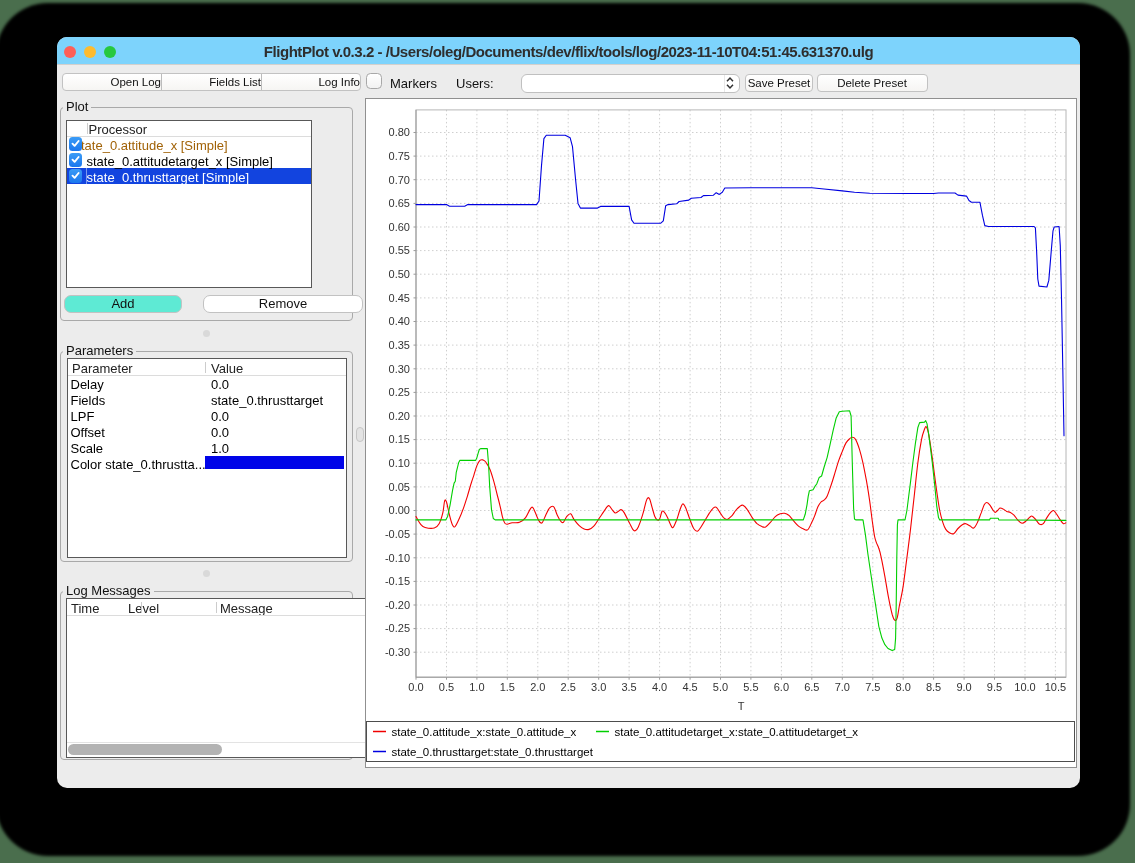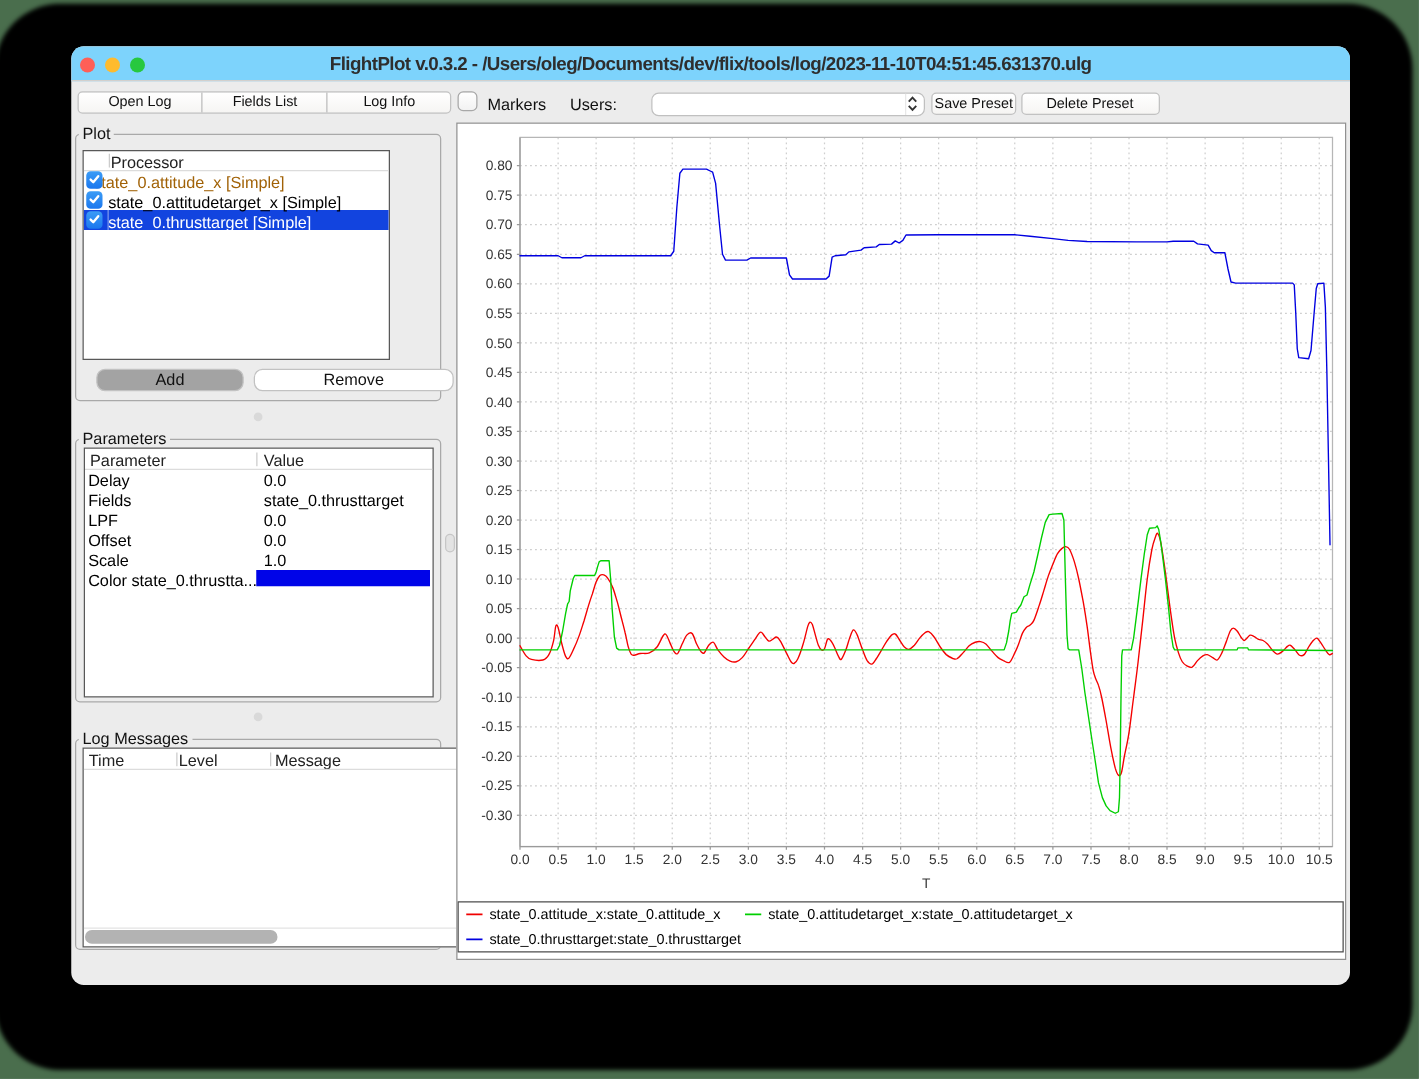--- a/index.html
+++ b/index.html
@@ -8,21 +8,21 @@
 #win { position:absolute; left:57px; top:37px; width:1023px; height:751px;
   background:#ececec; border-radius:10px; overflow:hidden; }
 #titlebar { position:absolute; left:0; top:0; width:100%; height:28px;
   background:#7dd3fc; border-bottom:1px solid #d2d0cd; }
 .tl { position:absolute; top:8.5px; width:12px; height:12px; border-radius:50%; }
 #title { position:absolute; top:5.5px; left:0; width:100%; text-align:center;
   font-size:15px; font-weight:bold; color:#2e2e2e; white-space:nowrap; letter-spacing:-0.45px; }
 .btn { position:absolute; height:18px; background:linear-gradient(#ffffff,#f6f5f3);
   border:1px solid #c2c2c2; border-radius:4px; font-size:11.5px; color:#111;
   text-align:center; line-height:16px; }
-.seg { position:absolute; top:0; height:16px; line-height:16px; text-align:center;
+.seg { position:absolute; top:0; height:16px; line-height:16px; text-align:right;
   font-size:11.5px; color:#111; border-right:1px solid #bcbcbc; }
 .lbl { position:absolute; font-size:13px; color:#111; }
 .grp { position:absolute; border:1px solid #a9a9a9; border-radius:4px; }
 .grplbl { position:absolute; font-size:13px; color:#111; background:#ececec; padding:0 3px; }
 .tbl { position:absolute; background:#fff; border:1px solid #585858; overflow:hidden; }
 .hdrtxt { position:absolute; font-size:13px; color:#222; }
 .rowtxt { position:absolute; font-size:13px; color:#000; white-space:nowrap; }
 .cb { position:absolute; width:13.5px; height:13.5px; border-radius:3.5px;
   background:linear-gradient(#3b9cf6,#1b77ee); }
 .cb svg { position:absolute; left:1.2px; top:1.2px; }
@@ -80,21 +80,21 @@
         <svg width="11" height="11" viewBox="0 0 11 11">
           <path d="M2.5 5.7 L4.6 7.8 L8.6 3.0" fill="none" stroke="#fff" stroke-width="1.9" stroke-linecap="round" stroke-linejoin="round"></path>
         </svg>
       </div>
     <div class="cb" style="left:2px;top:48.2px">
         <svg width="11" height="11" viewBox="0 0 11 11">
           <path d="M2.5 5.7 L4.6 7.8 L8.6 3.0" fill="none" stroke="#fff" stroke-width="1.9" stroke-linecap="round" stroke-linejoin="round"></path>
         </svg>
       </div>
   </div>
-  <div class="btn" style="left:20px;top:258px;width:118px;border-radius:7px;font-size:13px;background:#a3a3a3">Add</div>
+  <div class="btn" style="left:7px;top:258px;width:118px;border-radius:7px;font-size:13px;background:#5eead4">Add</div>
   <div class="btn" style="left:146px;top:258px;width:160px;border-radius:7px;font-size:13px;background:#fff">Remove</div>
 
   <div style="position:absolute;left:145.5px;top:292.5px;width:7px;height:7px;border-radius:50%;background:#d9d9d9"></div>
   <div style="position:absolute;left:145.5px;top:532.5px;width:7px;height:7px;border-radius:50%;background:#d9d9d9"></div>
   <div style="position:absolute;left:299px;top:390px;width:8px;height:15px;border-radius:4px;background:#e3e3e3;border:1px solid #c6c6c6"></div>
 
   <div class="grp" style="left:3px;top:314px;width:293px;height:211px"></div>
   <div class="grplbl" style="left:6px;top:305.5px">Parameters</div>
   <div class="tbl" style="left:10px;top:320.5px;width:280px;height:200px">
     <div class="hdrtxt" style="left:4px;top:2px">Parameter</div>
@@ -112,21 +112,21 @@
 <div class="rowtxt" style="left:2.5px;top:82.5px">Scale</div>
 <div class="rowtxt" style="left:143px;top:82.5px">1.0</div>
 <div class="rowtxt" style="left:2.5px;top:98.5px">Color state_0.thrustta...</div>
   </div>
   <div style="position:absolute;left:148.4px;top:419px;width:138.6px;height:13px;background:#0004e8"></div>
 
   <div class="grp" style="left:3px;top:554px;width:293px;height:169px"></div>
   <div class="grplbl" style="left:6px;top:545.5px">Log Messages</div>
   <div class="tbl" style="left:9px;top:560.5px;width:319px;height:160px">
     <div class="hdrtxt" style="left:4px;top:2px">Time</div>
-    <div class="hdrtxt" style="left:76px;top:2px">Level</div>
+    <div class="hdrtxt" style="left:61px;top:2px">Level</div>
     <div class="hdrtxt" style="left:153px;top:2px">Message</div>
     <div style="position:absolute;left:74px;top:3px;width:1px;height:11px;background:#ccc"></div>
     <div style="position:absolute;left:149px;top:3px;width:1px;height:11px;background:#ccc"></div>
     <div style="position:absolute;left:0;top:16px;width:100%;height:1px;background:#dcdcdc"></div>
     <div style="position:absolute;left:0;bottom:14px;width:100%;height:1px;background:#e3e3e3"></div>
     <div style="position:absolute;left:1px;bottom:1.5px;width:154px;height:11.5px;border-radius:6px;background:#b3b3b3"></div>
   </div>
 
   <div id="chart">
     <svg width="712" height="670" viewBox="0 0 712 670" style="position:absolute;left:-1px;top:-1px">

